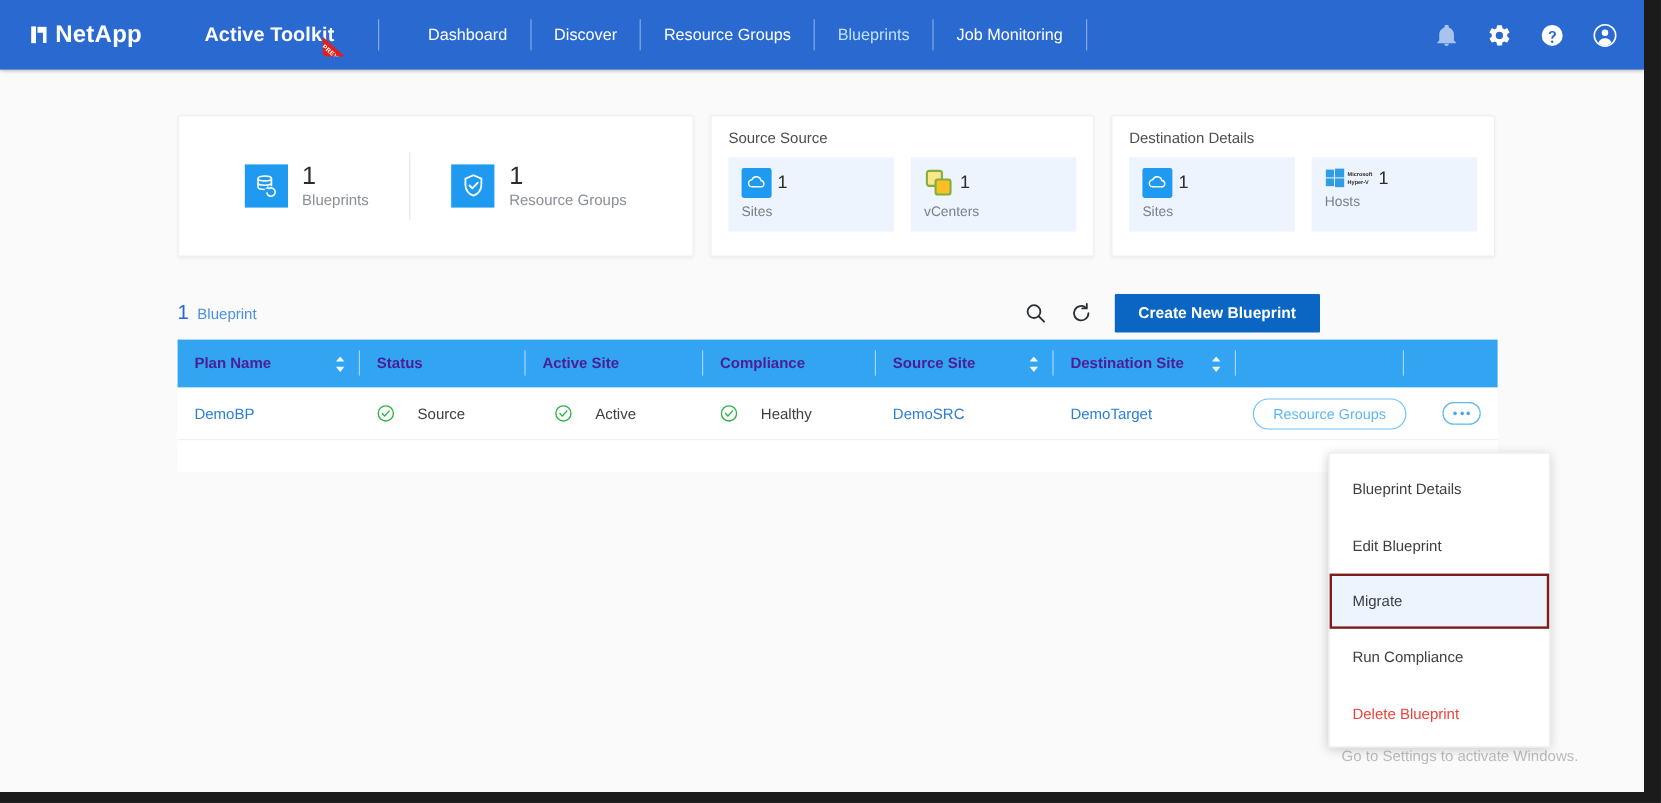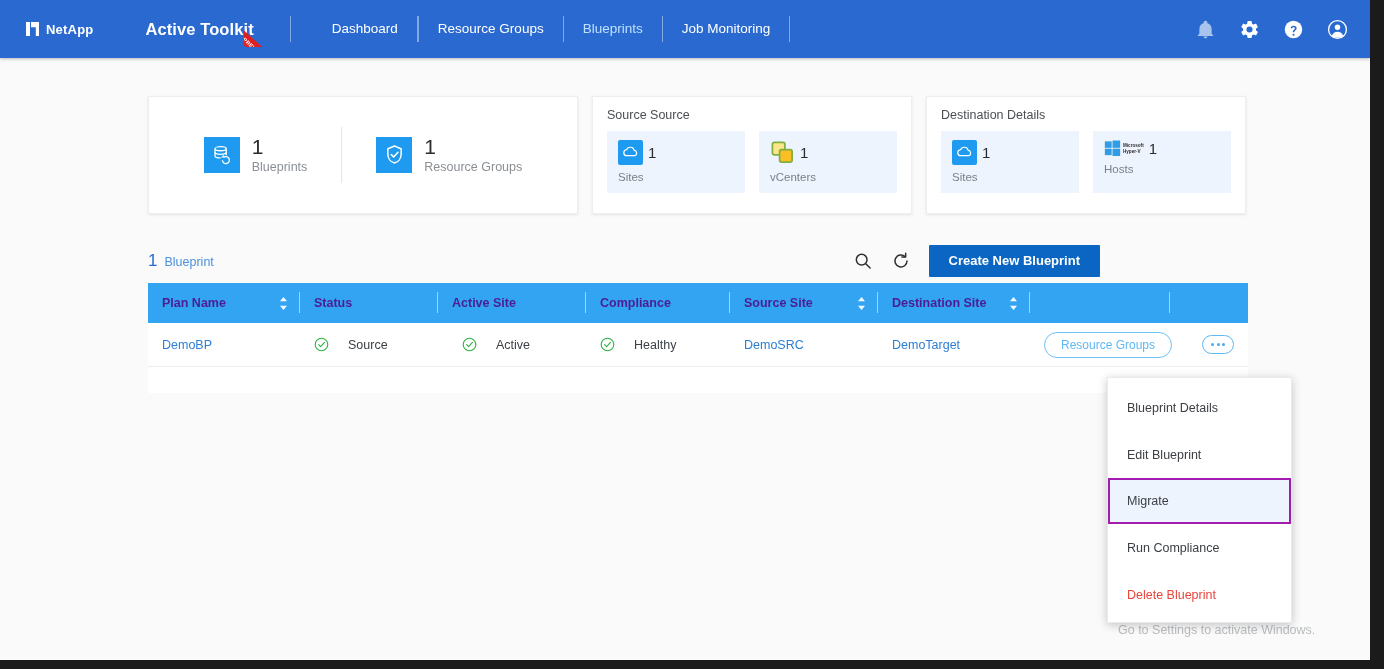--- a/index.html
+++ b/index.html
@@ -20,21 +20,21 @@
   .navbar {
     position: relative;
     height: 58px; width: 100%;
     background: #2a6ad0;
     display: flex; align-items: center;
     padding: 0 22px 0 26px;
     box-shadow: 0 1px 3px rgba(0,0,0,.25);
   }
   .brand {
     display: flex; align-items: center; gap: 7px;
-    color: #ffffff; font-size: 13px; font-weight: bold;
+    color: #ffffff; font-size: 20px; font-weight: bold;
     letter-spacing: .2px;
   }
   .brand-mark {
     display: inline-block; width: 13px; height: 14px;
     position: relative;
   }
   .brand-mark:before {
     content: ""; position: absolute; left: 0; top: 0;
     width: 4px; height: 14px; background: #fff;
   }
@@ -242,21 +242,21 @@
   }
   .menu-item {
     font-size: 12.5px; color: #3c4045;
     padding: 0 0 0 19px;
     height: 47px; display: flex; align-items: center;
     cursor: pointer;
   }
   .menu-item.danger { color: #e8443a; }
   .menu-item.selected {
     background: #eef4fd;
-    border: 2px solid #a21caf;
+    border: 2px solid #7f1d1d;
     height: 46px;
     padding-left: 17px;
   }
 
   
   .watermark {
     position: absolute; left: 1118px; top: 596px;
     z-index: 10; pointer-events: none;
   }
   .wm-1 { font-size: 20px; color: #b9bcbf; letter-spacing: .2px; }
@@ -279,20 +279,21 @@
         <span>PREVIEW</span>
       </span>
     </div>
 
     <div style="width:36px"></div>
     <div class="nav-sep"></div>
 
     <div class="nav-items">
       <div class="nav-item">Dashboard</div>
       <div class="nav-sep"></div>
+      <div class="nav-item">Discover</div>
       <div class="nav-sep"></div>
       <div class="nav-item">Resource Groups</div>
       <div class="nav-sep"></div>
       <div class="nav-item active">Blueprints</div>
       <div class="nav-sep"></div>
       <div class="nav-item">Job Monitoring</div>
       <div class="nav-sep"></div>
     </div>
 
     <div class="nav-spacer"></div>

